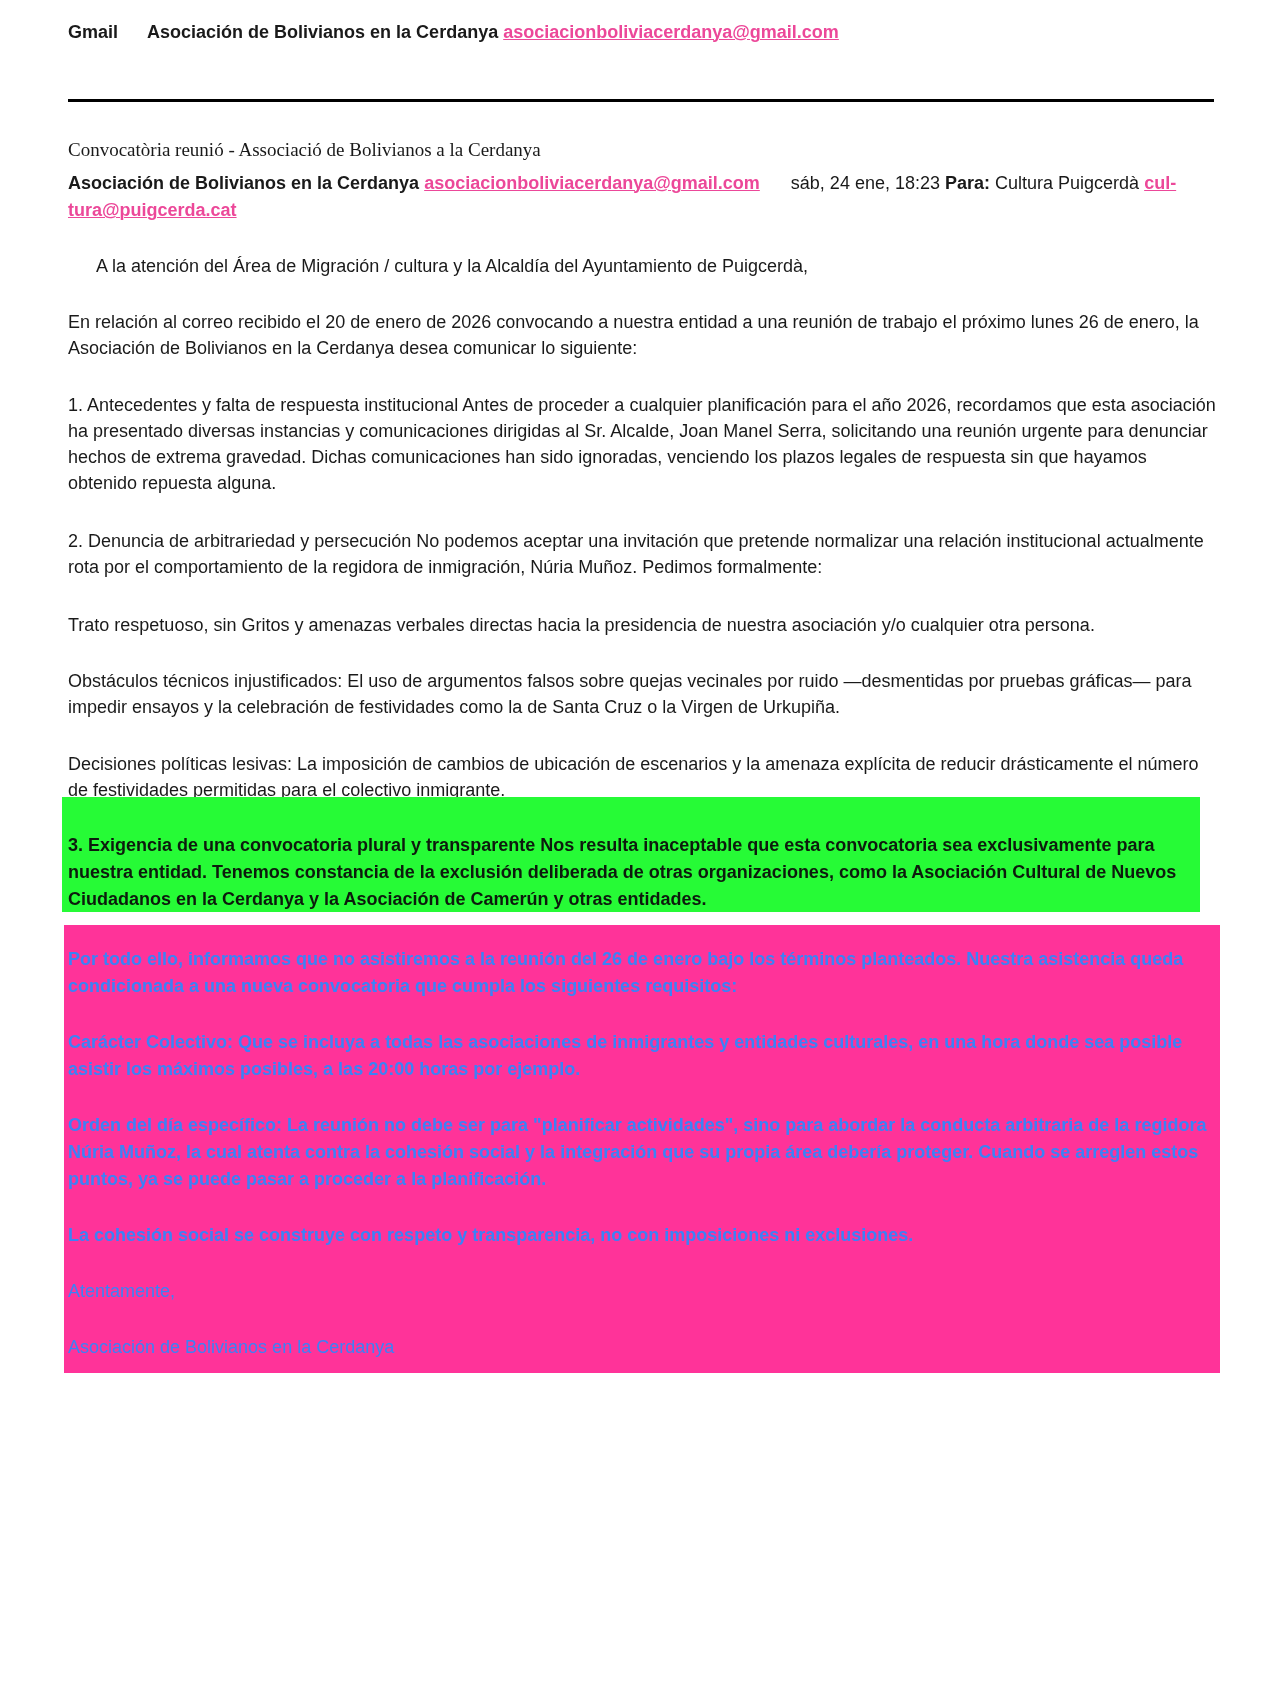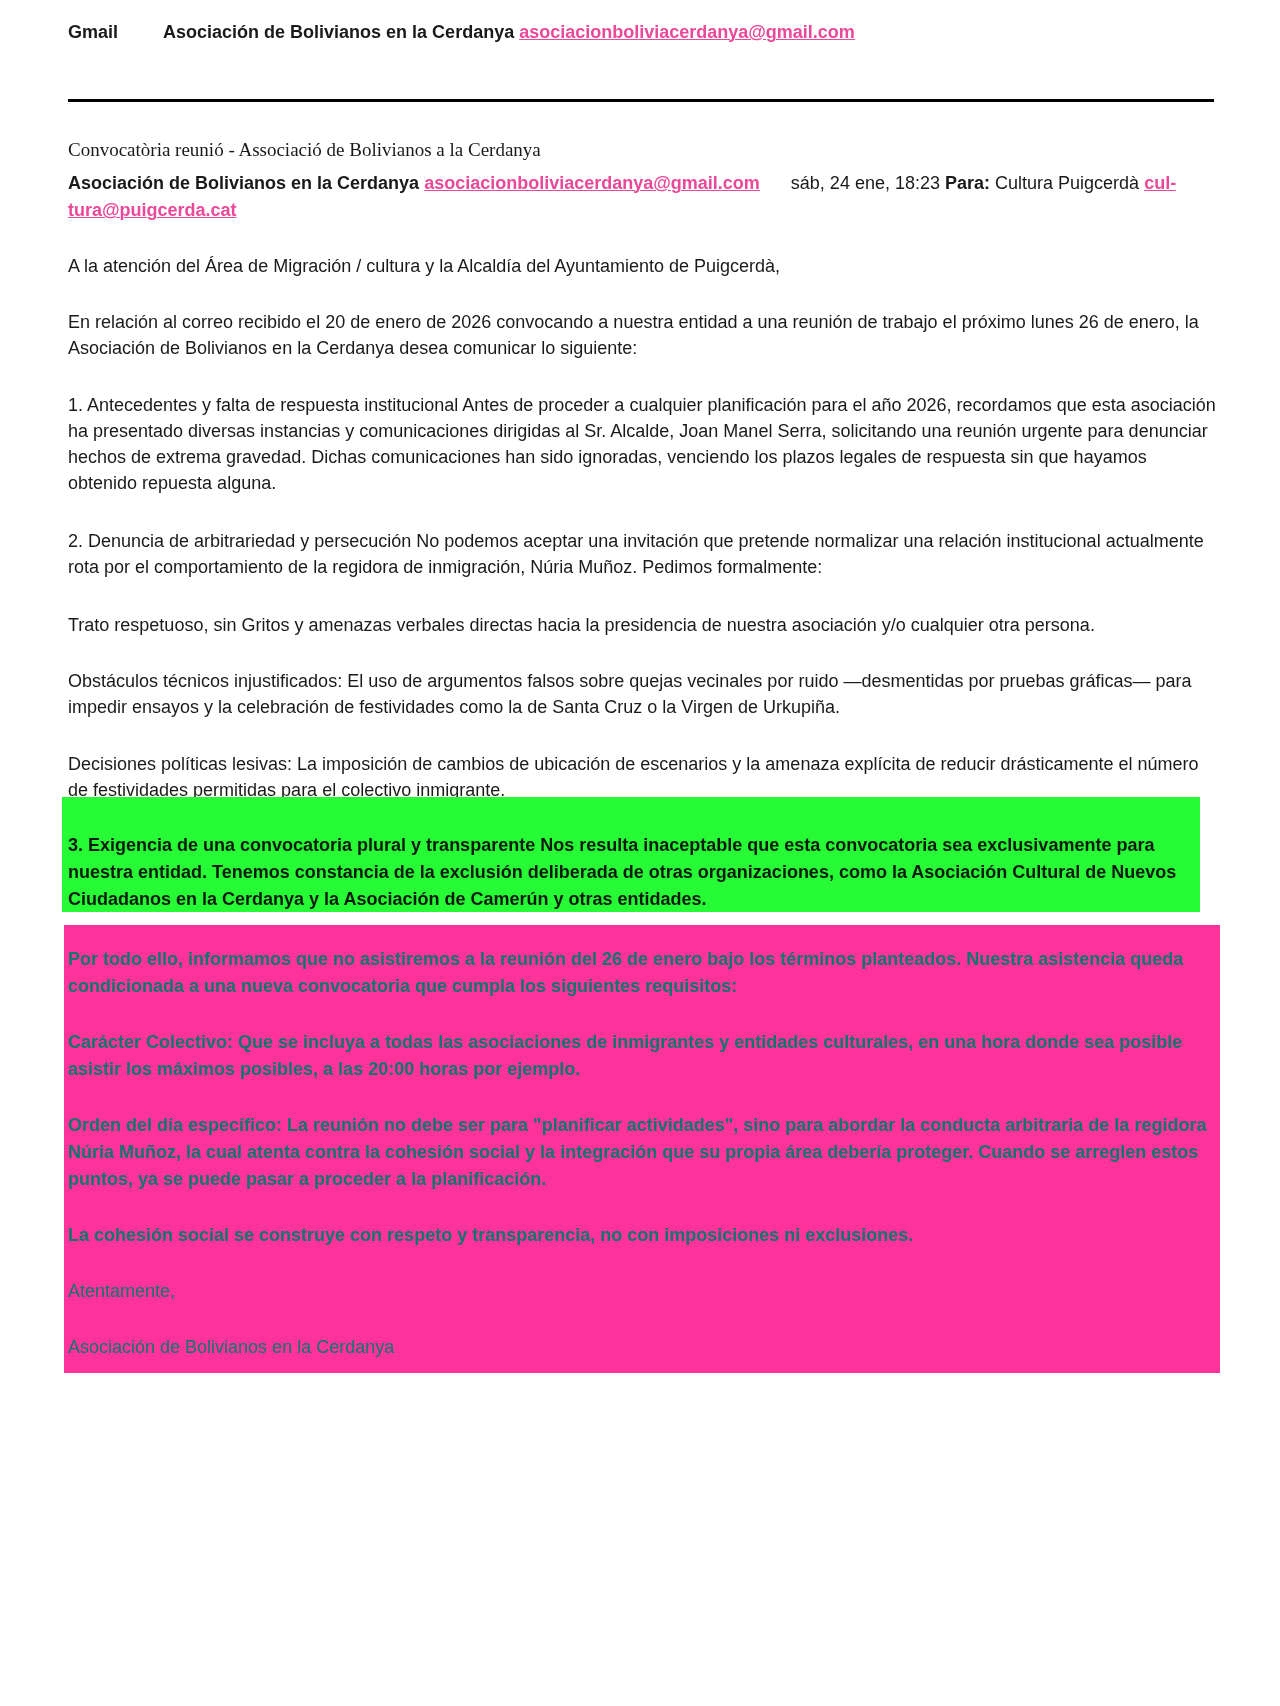--- a/index.html
+++ b/index.html
@@ -24,21 +24,21 @@
     .topbar {
       position: absolute;
       left: 68px;
       top: 20px;
       font-size: 18px;
       line-height: 24px;
       white-space: nowrap;
     }
     .topbar .brand {
       font-weight: bold;
-      margin-right: 40px;
+      margin-right: 24px;
     }
     .topbar .sender {
       font-weight: bold;
     }
     a.link {
       color: #ec4899;
       text-decoration: underline;
       text-decoration-thickness: 1px;
       font-weight: bold;
     }
@@ -106,21 +106,21 @@
       width: 1156px;
       height: 448px;
       background: #ff3399;
     }
     .pink-text {
       position: absolute;
       left: 68px;
       width: 1150px;
       font-size: 18px;
       line-height: 27px;
-      color: #0f766e;
+      color: #3b82f6;
       margin: 0;
     }
     .pink-text.bold { font-weight: bold; }
   </style>
 </head>
 <body>
 
 <div class="page">
 
   <div class="topbar">
@@ -136,21 +136,21 @@
   <div class="meta">
     <span class="from-name">Asociación de Bolivianos en la Cerdanya</span>
     <a class="link">asociacionboliviacerdanya@gmail.com</a>
     <span class="date">sáb, 24 ene, 18:23</span>
     <span class="to-label">Para:</span>
     <span>Cultura Puigcerdà</span>
     <a class="link">cul-</a><br>
     <a class="link">tura@puigcerda.cat</a>
   </div>
 
-  <p class="body-text" style="top:253px;">A la atención del Área de Migración / cultura y la Alcaldía del Ayuntamiento de Puigcerdà,</p>
+  <p class="body-text" style="top:253px;margin-left:28px;">A la atención del Área de Migración / cultura y la Alcaldía del Ayuntamiento de Puigcerdà,</p>
 
   <p class="body-text" style="top:309px;">En relación al correo recibido el 20 de enero de 2026 convocando a nuestra entidad a una reunión de trabajo el próximo lunes 26 de enero, la Asociación de Bolivianos en la Cerdanya desea comunicar lo siguiente:</p>
 
   <p class="body-text" style="top:392px;"><b>1. Antecedentes y falta de respuesta institucional</b><span> Antes de proceder a cualquier planificación para el año 2026, recordamos que esta asociación ha presentado diversas instancias y comunicaciones dirigidas al Sr. Alcalde, Joan Manel Serra, solicitando una reunión urgente para denunciar hechos de extrema gravedad. Dichas comunicaciones han sido ignoradas, venciendo los plazos legales de respuesta sin que hayamos obtenido repuesta alguna.</span></p>
 
   <p class="body-text" style="top:528px;"><b>2. Denuncia de arbitrariedad y persecución</b><span> No podemos aceptar una invitación que pretende normalizar una relación institucional actualmente rota por el comportamiento de la regidora de inmigración, Núria Muñoz. Pedimos formalmente:</span></p>
 
   <p class="body-text" style="top:668px;">Obstáculos técnicos injustificados: El uso de argumentos falsos sobre quejas vecinales por ruido —desmentidas por pruebas gráficas— para impedir ensayos y la celebración de festividades como la de Santa Cruz o la Virgen de Urkupiña.</p>
 
   <p class="body-text" style="top:612px;">Trato respetuoso, sin Gritos y amenazas verbales directas hacia la presidencia de nuestra asociación y/o cualquier otra persona.</p>

